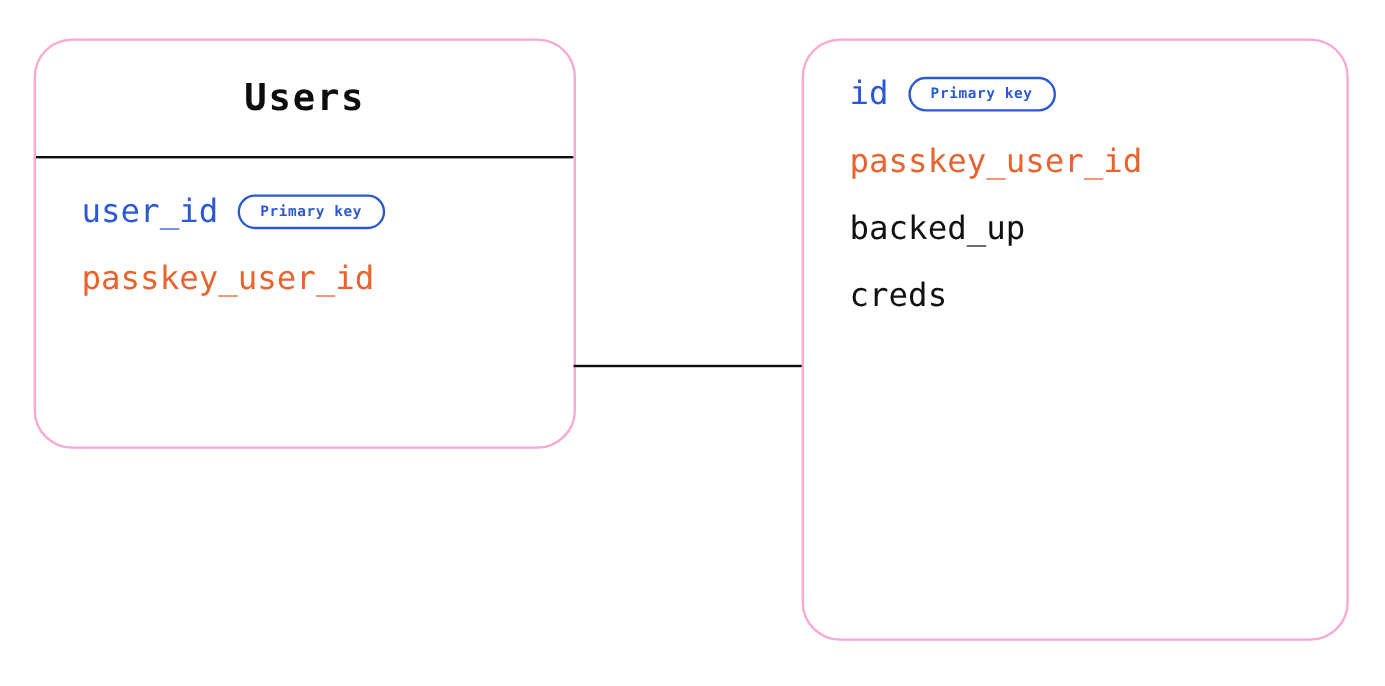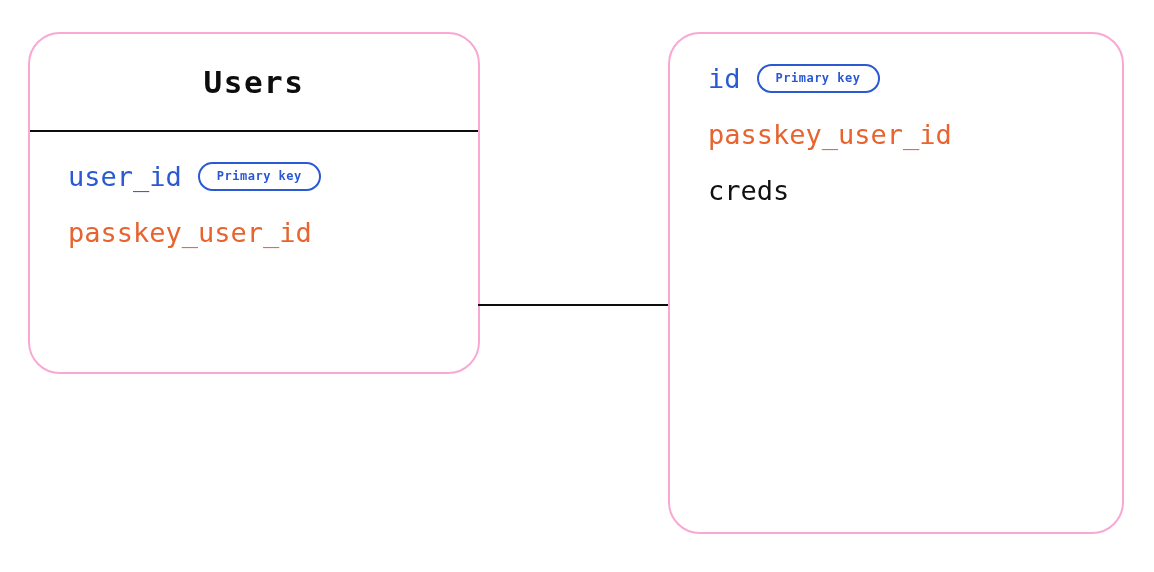--- a/index.html
+++ b/index.html
@@ -146,20 +146,23 @@
       <div class="field-row">
         <span class="field-name key">id</span>
         <span class="pk-badge">Primary key</span>
       </div>
 
 
       <div class="field-row">
         <span class="field-name fk">passkey_user_id</span>
       </div>
 
+      <div class="field-row">
+        <span class="field-name plain">backed_up</span>
+      </div>
 
       <div class="field-row">
         <span class="field-name plain">creds</span>
       </div>
 
 
     </div>
   </div>
 
 </div>

